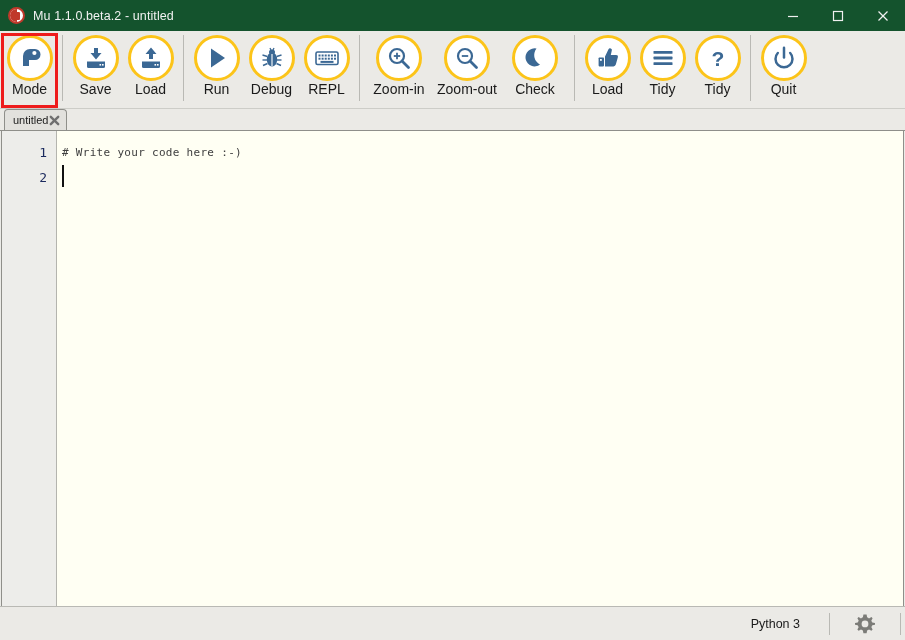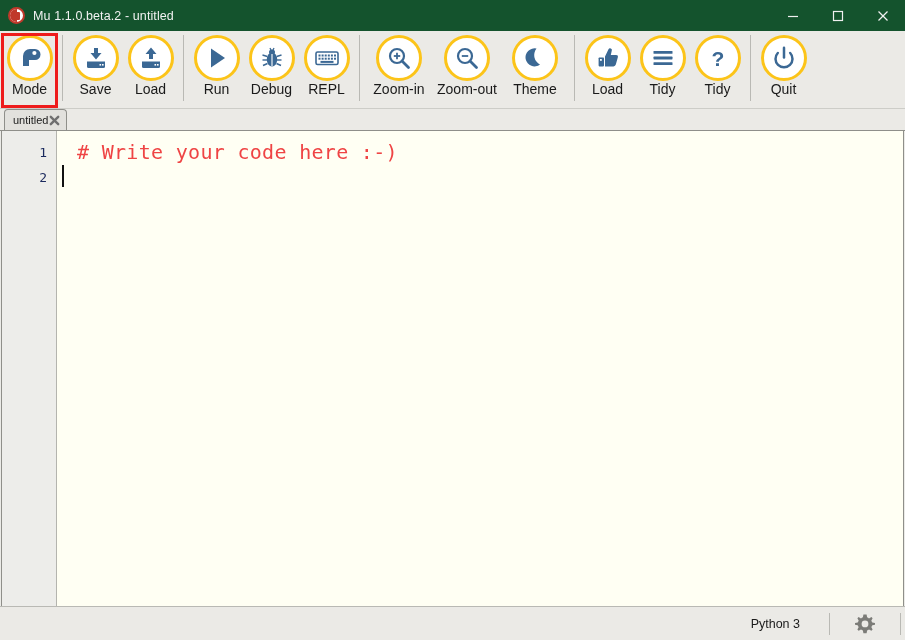--- a/index.html
+++ b/index.html
@@ -190,27 +190,26 @@
   }
   .code-area {
     flex: 1 1 auto;
     background: #fffff3;
     padding-top: 9px;
     padding-left: 5px;
     position: relative;
   }
   .code-line {
     font-family: "DejaVu Sans Mono", monospace;
-    font-size: 20px;
+    font-size: 11px;
     line-height: 25px;
     height: 25px;
-    color: #ef4444;
+    color: #404040;
     white-space: pre;
     letter-spacing: 0.3px;
-    margin-left: 15px;
   }
   .caret {
     position: absolute;
     left: 5px;
     top: 34px;
     width: 1.5px;
     height: 22px;
     background: #111;
   }
 
@@ -394,21 +393,21 @@
           </svg>
         </div>
         <span class="tb-label">Zoom-out</span>
       </div>
       <div class="tb-btn wide">
         <div class="tb-icon">
           <svg width="26" height="26" viewBox="0 0 26 26">
             <path d="M18 19.5 A9 9 0 1 1 14.5 3.6 A10.5 10.5 0 0 0 18 19.5 Z" fill="#3b6894"></path>
           </svg>
         </div>
-        <span class="tb-label">Theme</span>
+        <span class="tb-label">Check</span>
       </div>
     </div>
 
     <div class="tb-sep"></div>
 
     <div class="tb-group">
       <div class="tb-btn">
         <div class="tb-icon">
           <svg width="26" height="26" viewBox="0 0 26 26">
             <path d="M10 11.5 L13.5 4.2 A1.8 1.8 0 0 1 16.8 5.6 L15.8 10 L21 10 A1.9 1.9 0 0 1 22.8 12.4 L20.8 19.6 A2.4 2.4 0 0 1 18.5 21.4 L10 21.4 Z" fill="#3b6894"></path>

